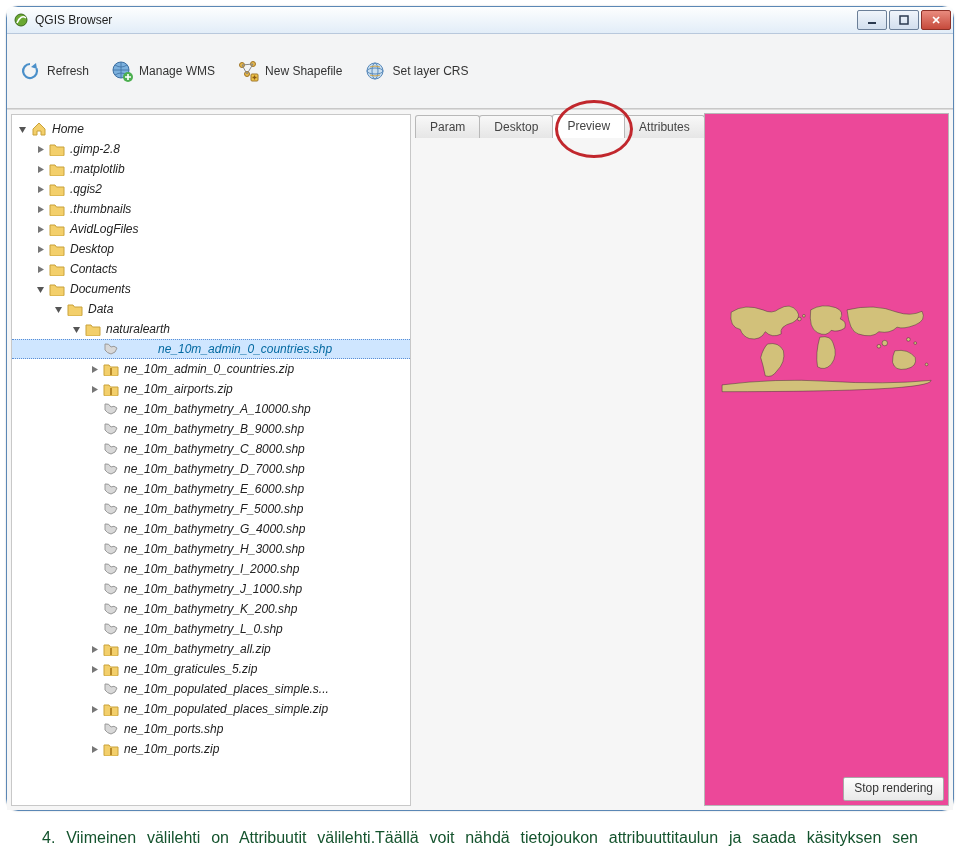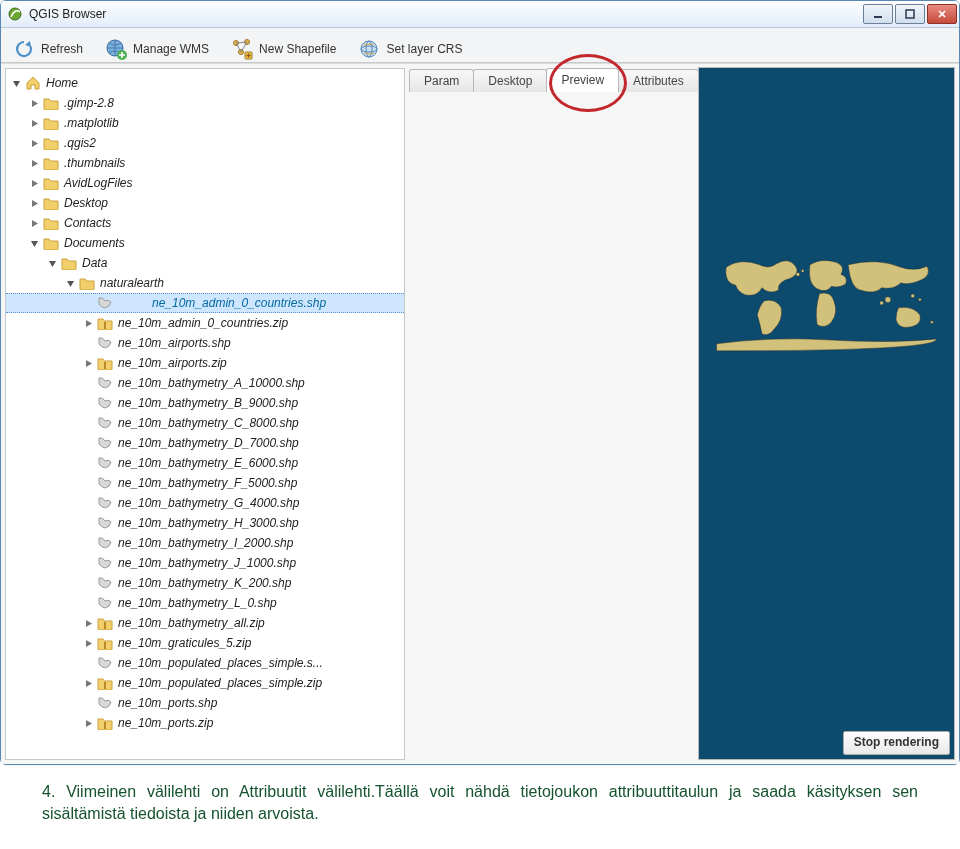--- a/index.html
+++ b/index.html
@@ -4,22 +4,23 @@
 <style>
   body {
     margin: 0;
     padding: 0;
     font-family: "Segoe UI", Tahoma, sans-serif;
     font-size: 12px;
     background: #fff;
     width: 960px;
   }
   .window {
+    margin: 6px;
     border: 1px solid #5b87b5;
-    border-radius: 6px;
+    border-radius: 12px;
     background: linear-gradient(#f5f9fd, #e5eef8);
     box-shadow: 0 0 2px rgba(0,0,0,0.2);
   }
   .titlebar {
     display: flex;
     align-items: center;
     height: 26px;
     padding: 0 2px 0 6px;
     background: linear-gradient(#fdfefe, #e2edf8);
     border-bottom: 1px solid #b8c8dc;
@@ -47,24 +48,24 @@
   }
   .winbtn.close {
     background: linear-gradient(#e98b7e,#c64a3c);
     border-color:#8d3027;
     color:#fff;
     font-weight:bold;
   }
 
   .toolbar {
     display: flex;
-    align-items: flex-end;
+    align-items: center;
     gap: 14px;
     height: 34px;
-    padding: 0 8px;
+    padding: 20px 8px;
     background: #f3f4f5;
     border-bottom: 1px solid #c8c8c8;
   }
   .tbtn {
     display: flex;
     align-items: center;
     gap: 6px;
     padding: 2px 4px;
     color: #333;
     cursor: default;
@@ -164,26 +165,25 @@
     height: 52px;
     border: 3px solid #c1272d;
     border-radius: 50%;
     left: 140px;
     top: -14px;
     z-index: 10;
     pointer-events: none;
   }
   .tabcontent {
     flex:1;
-    background: #0c4a6e;
+    background: #ec4899;
     border: 1px solid #b8b8b8;
     position: relative;
     margin-top: -1px;
     z-index: 2;
-    font-weight: bold;
   }
   .map-preview {
     position: absolute;
     left: 8px; right: 8px; top: 180px;
     display:flex; align-items:center; justify-content:center;
   }
   .map-preview svg { width: 100%; height: auto; }
 
   .stop-render {
     position: absolute;
@@ -463,30 +463,20 @@
               <span class="ico">
                 <svg width="16" height="14" viewBox="0 0 16 14">
                   <path d="M1 3 h5 l1.5 2 H15 v8 a1 1 0 0 1 -1 1 H2 a1 1 0 0 1 -1 -1 z" fill="#f3cf6b" stroke="#c9a23a"></path>
                   <rect x="7" y="6" width="2" height="7" fill="#b88a2a"></rect>
                 </svg>
               </span>
               <span class="lbl">ne_10m_admin_0_countries.zip</span>
             </div>
             <div class="row">
               <span class="ind" style="width:76px"></span>
-              <span class="exp"></span>
-              <span class="ico">
-                <svg width="16" height="14" viewBox="0 0 16 14">
-                  <path d="M2 2 q4 -1 6 3 q3 -2 6 1 q-1 5 -6 6 q-4 -1 -6 -4 z" fill="#d8d8d8" stroke="#9a9a9a"></path>
-                </svg>
-              </span>
-              <span class="lbl">ne_10m_airports.shp</span>
-            </div>
-            <div class="row">
-              <span class="ind" style="width:76px"></span>
               <span class="exp">
                 <svg width="9" height="9" viewBox="0 0 9 9">
                   <path d="M2 1 L8 4.5 L2 8 Z" fill="#777"></path>
                 </svg>
               </span>
               <span class="ico">
                 <svg width="16" height="14" viewBox="0 0 16 14">
                   <path d="M1 3 h5 l1.5 2 H15 v8 a1 1 0 0 1 -1 1 H2 a1 1 0 0 1 -1 -1 z" fill="#f3cf6b" stroke="#c9a23a"></path>
                   <rect x="7" y="6" width="2" height="7" fill="#b88a2a"></rect>
                 </svg>

